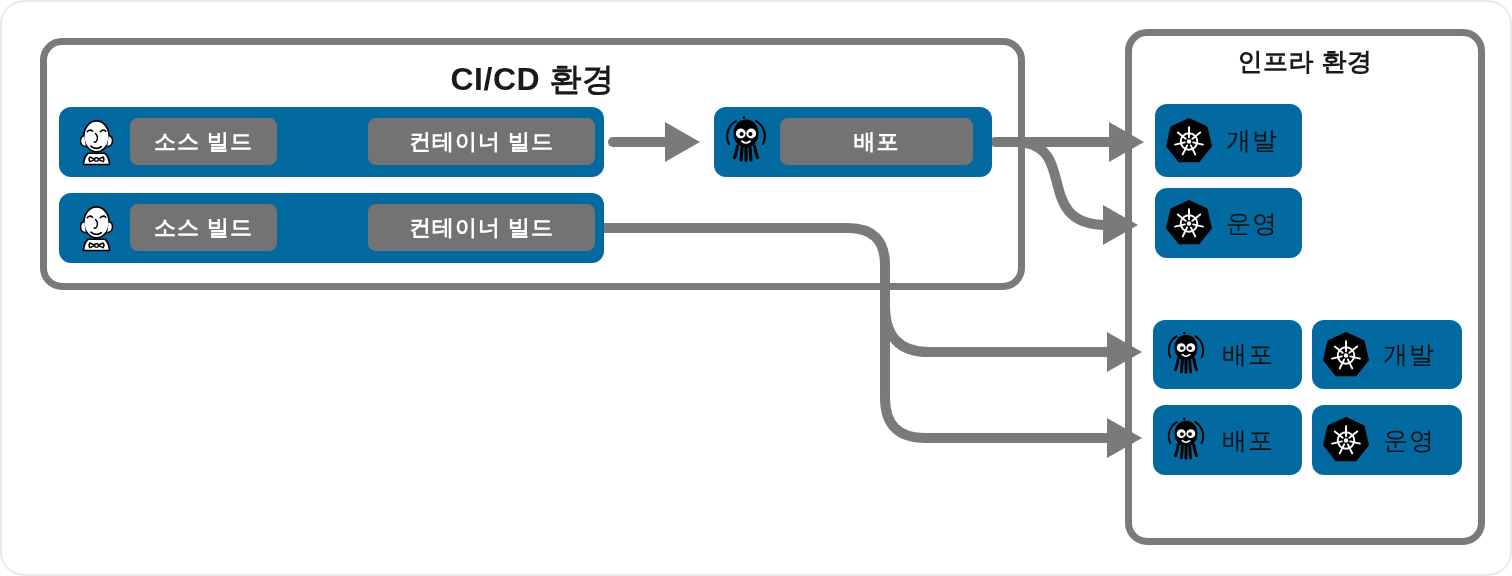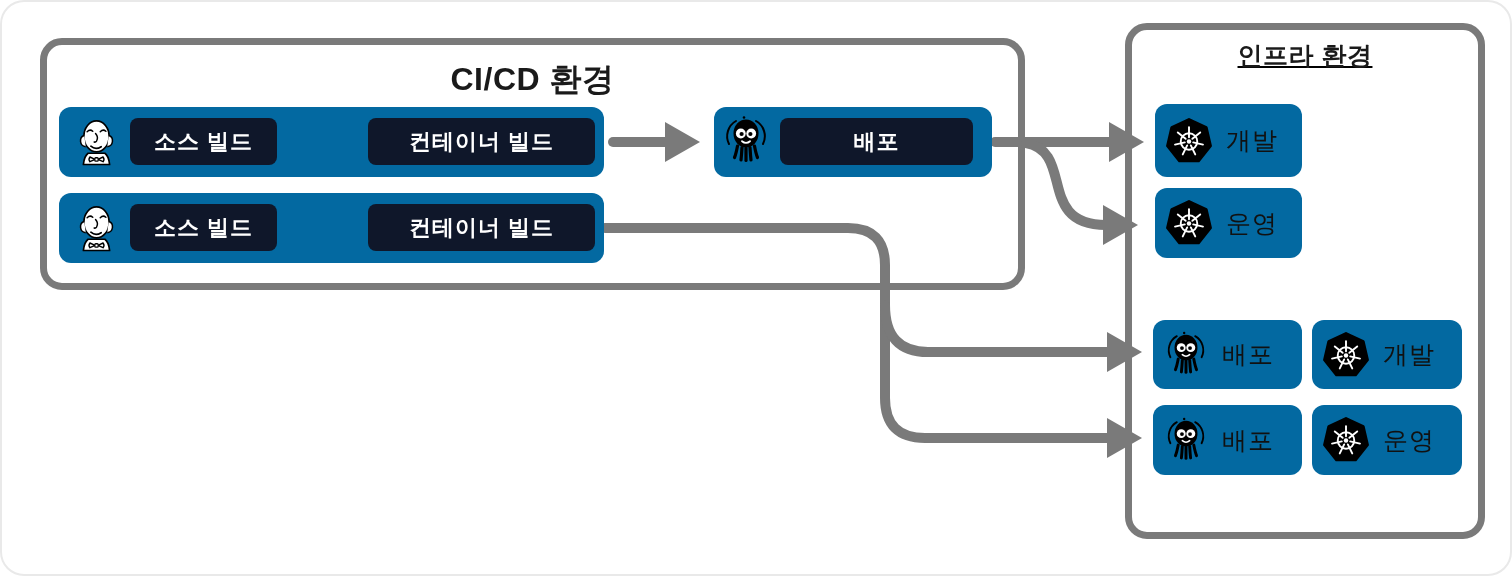--- a/index.html
+++ b/index.html
@@ -13,21 +13,21 @@
     box-sizing:border-box;
   }
   .panel-title{
     text-align:center;font-weight:bold;color:#1a1a1a;font-size:32px;letter-spacing:0.5px;
   }
   .graybox{
     position:absolute;background:#0369a1;border-radius:12px;box-sizing:border-box;
     display:flex;align-items:center;z-index:10;
   }
   .btn{
-    position:absolute;background:#0f172a;border-radius:8px;color:#ffffff;
+    position:absolute;background:#737373;border-radius:8px;color:#ffffff;
     display:flex;align-items:center;justify-content:center;
     font-size:22px;font-weight:600;z-index:12;letter-spacing:1px;
   }
   .icon{position:absolute;z-index:12;}
   .cluster-label{font-size:25px;color:#111111;letter-spacing:1px;white-space:nowrap;}
   .flexbox{padding-left:11px;gap:14px;}
   svg.overlay{position:absolute;left:0;top:0;z-index:5;pointer-events:none;}
   .defs-holder{position:absolute;width:0;height:0;overflow:hidden;}
 </style>
 </head>
@@ -82,21 +82,21 @@
     </symbol>
   </defs>
 </svg>
 
 <div class="screen">
 
   <div class="panel" style="left:40px;top:38px;width:985px;height:252px;">
     <div class="panel-title" style="padding-top:13px;">CI/CD 환경</div>
   </div>
 
-  <div class="panel" style="left:1125px;top:23px;width:360px;height:516px;text-decoration:underline;">
+  <div class="panel" style="left:1125px;top:29px;width:360px;height:516px;">
     <div class="panel-title" style="padding-top:9px;font-size:25px;">인프라 환경</div>
   </div>
 
   <div class="graybox" style="left:59px;top:107px;width:545px;height:70px;"></div>
   <svg class="icon" style="left:74px;top:115px;" width="45" height="54" viewBox="0 0 48 56">
       <use href="#sym-jenkins"></use>
     </svg>
   <div class="btn" style="left:130px;top:118px;width:147px;height:47px;">소스 빌드</div>
   <div class="btn" style="left:368px;top:118px;width:227px;height:47px;">컨테이너 빌드</div>
 

